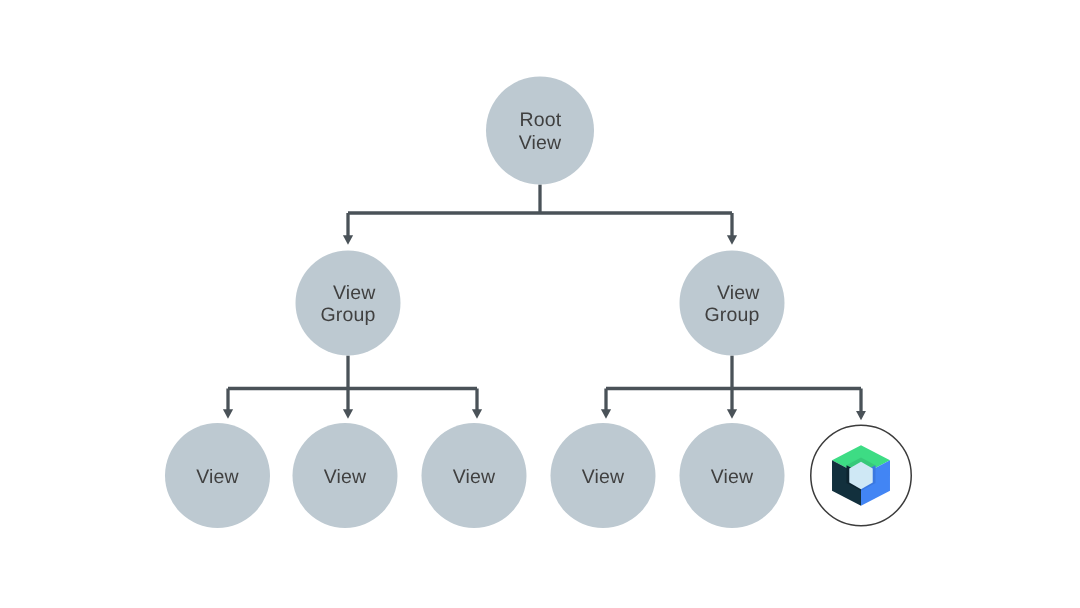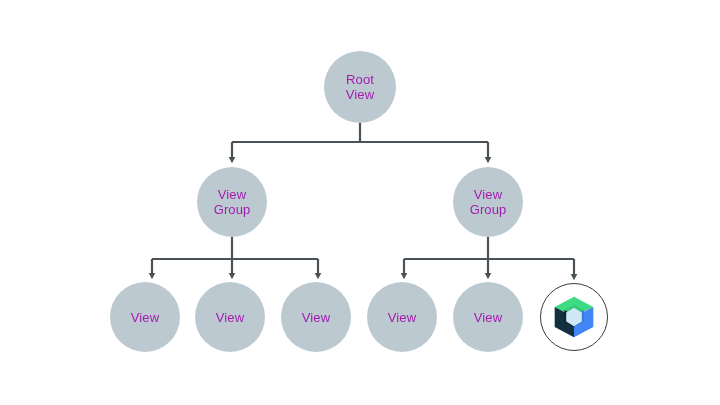--- a/index.html
+++ b/index.html
@@ -33,24 +33,25 @@
     justify-content: center;
     text-align: center;
     box-sizing: border-box;
   }
   .node-plain {
     background: #bdc9d1;
   }
   .node-label {
     font-size: 13px;
     line-height: 15px;
-    color: #a21caf;
+    color: #404040;
     letter-spacing: 0.1px;
     white-space: pre-line;
     pointer-events: none;
+    text-align: right;
   }
   .node-ring {
     background: #ffffff;
     border: 1.4px solid #3c3c3c;
   }
   .logo-wrap {
     width: 46px;
     height: 46px;
     display: block;
   }

